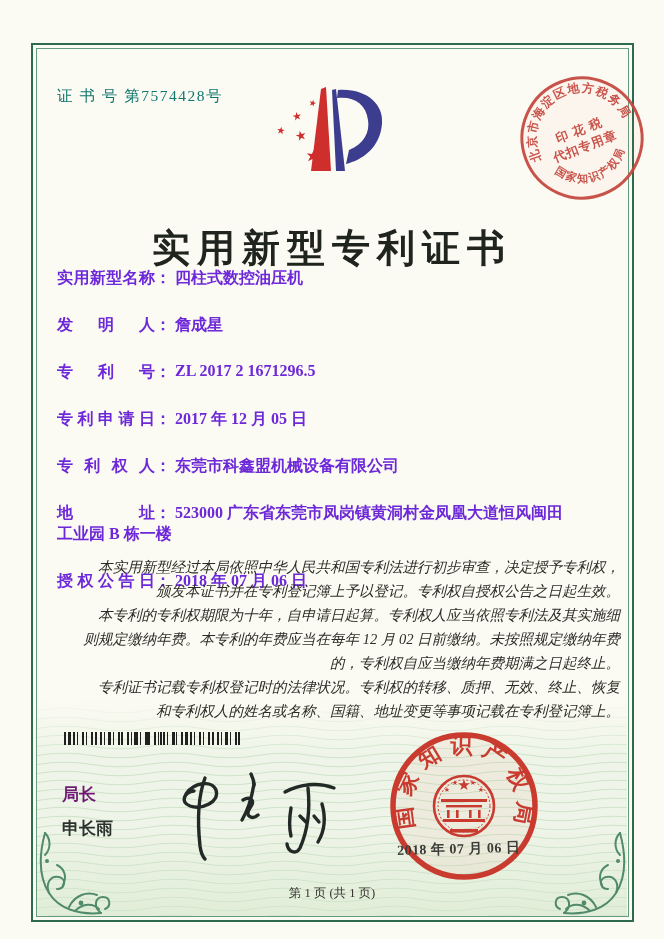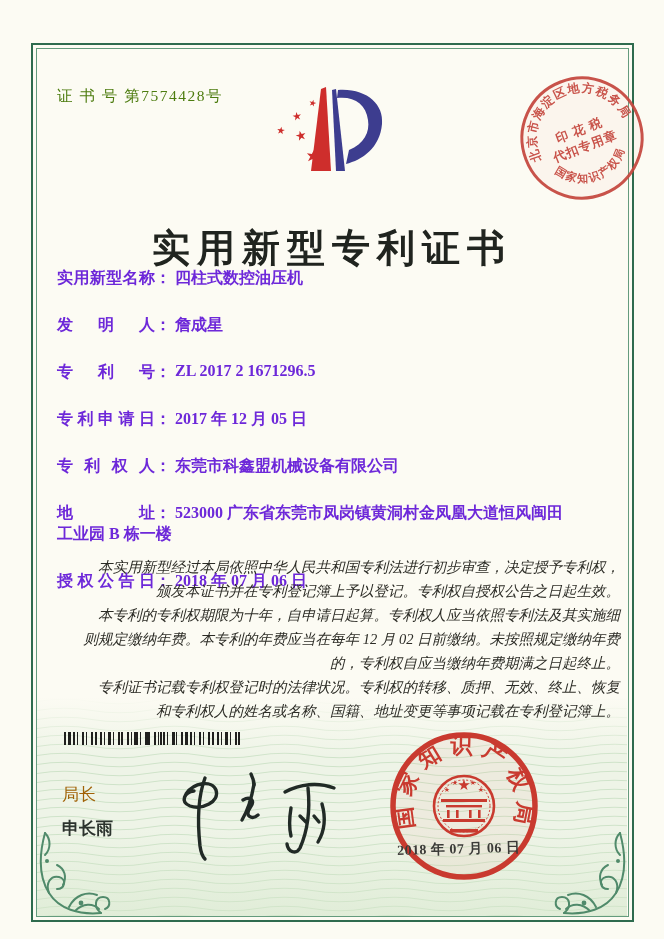--- a/index.html
+++ b/index.html
@@ -12,21 +12,21 @@
   
   .frame-outer{position:absolute;left:31px;top:43px;right:30px;bottom:17px;border:2.5px solid #2e6b4e;}
   .frame-inner{position:absolute;left:3px;top:3px;right:3px;bottom:3px;border:1px solid #649b7d;}
   
   .guilloche{position:absolute;left:37px;top:697px;width:590px;height:220px;}
   .guilloche-fade{position:absolute;left:37px;top:697px;width:590px;height:60px;
     background:linear-gradient(#fcfbf3,rgba(252,251,243,0));}
   .guilloche-deep{position:absolute;left:37px;top:830px;width:590px;height:87px;
     background:linear-gradient(rgba(222,236,214,0),rgba(213,231,203,.55));}
   
-  .cert-no{position:absolute;left:57px;top:86px;font-size:15.5px;letter-spacing:1.5px;color:#4d7c0f;}
+  .cert-no{position:absolute;left:57px;top:86px;font-size:15.5px;letter-spacing:1.5px;color:#0f766e;}
   .logo{position:absolute;left:266px;top:74px;}
   .tax-stamp{position:absolute;left:512px;top:68px;transform:rotate(-21deg);opacity:.93;}
   .title{position:absolute;left:0;top:181px;width:100%;text-align:center;
     font-size:38px;font-weight:700;letter-spacing:7px;color:#20241f;margin-top:42px;}
   
   .fields{position:absolute;left:57px;top:268px;right:44px;font-size:16px;}
   .frow{position:relative;margin-bottom:26px;font-weight:600;color:#6d28d9;}
   .flabel{display:inline-block;width:98px;text-align:justify;text-align-last:justify;vertical-align:top;}
   .fcolon{display:inline-block;vertical-align:top;}
   .fvalue{display:inline-block;vertical-align:top;max-width:440px;}
@@ -35,21 +35,21 @@
   .grant-col2{position:absolute;left:288px;top:0;}
   
   .body-text{position:absolute;left:58px;top:555px;right:44px;
     font-size:14.5px;line-height:24px;font-style:italic;color:#2c2c26;text-align:right;}
   .body-text p{margin:0;text-indent:2em;}
   
   .barcode{position:absolute;left:64px;top:732px;width:177px;height:13px;
     background:
       repeating-linear-gradient(90deg,#20201e 0 2px,transparent 2px 4px,#20201e 4px 5px,transparent 5px 9px),
       repeating-linear-gradient(90deg,transparent 0 5px,#20201e 5px 7px,transparent 7px 13px);}
-  .director-title{position:absolute;left:62px;top:783px;font-size:17px;font-weight:400;color:#a16207;}
+  .director-title{position:absolute;left:62px;top:783px;font-size:17px;font-weight:700;color:#701a75;}
   .director-name{position:absolute;left:62px;top:817px;font-size:17px;font-weight:600;color:#2c332e;}
   .signature{position:absolute;left:150px;top:760px;}
   .seal{position:absolute;left:384px;top:726px;}
   .seal-date{position:absolute;left:397px;top:840px;width:150px;font-size:14px;color:#3b3b38;
     letter-spacing:.5px;transform:rotate(-1.5deg);font-weight:600;}
   .page-info{position:absolute;left:0;top:885px;width:100%;text-align:center;
     font-size:12.5px;color:#33332d;}
   .flourish{position:absolute;width:92px;height:92px;}
   .flourish.bl{left:35px;top:825px;}
   .flourish.br{right:34px;top:825px;transform:scaleX(-1);}
@@ -212,14 +212,15 @@
       <rect x="63" y="84" width="2.6" height="8"></rect>
       <rect x="72" y="84" width="2.6" height="8"></rect>
       <rect x="85" y="84" width="2.6" height="8"></rect>
       <rect x="94" y="84" width="2.6" height="8"></rect>
       <rect x="59" y="93" width="42" height="3"></rect>
       <rect x="66" y="103" width="28" height="3.6"></rect>
     </g>
   </svg>
   <div class="seal-date">2018 年 07 月 06 日</div>
 
+  <div class="page-info">第 1 页 (共 1 页)</div>
 
 </div>
 
 </body></html>

